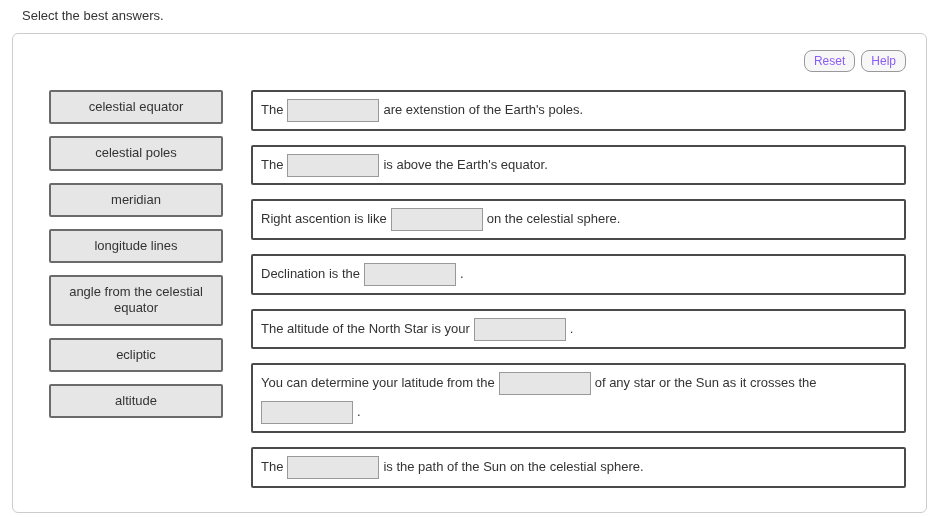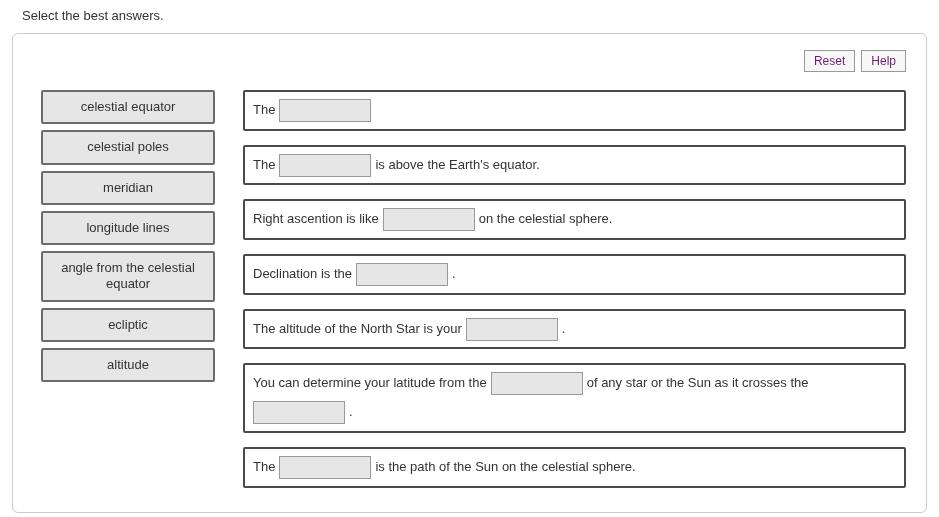--- a/index.html
+++ b/index.html
@@ -29,38 +29,38 @@
     }
     .top-buttons {
       display: flex;
       justify-content: flex-end;
       gap: 6px;
       margin-bottom: 18px;
     }
     .btn {
       background: #f7f7f7;
       border: 1px solid #999;
-      border-radius: 0;
+      border-radius: 8px;
       padding: 3px 9px;
       font-size: 12px;
       cursor: pointer;
-      color: #701a75;
+      color: #8b5cf6;
     }
     .work-area {
       display: flex;
       gap: 28px;
       align-items: flex-start;
     }
     .terms-col {
       display: flex;
       flex-direction: column;
-      gap: 6px;
+      gap: 12px;
       width: 174px;
       flex-shrink: 0;
-      margin-left: 8px;
+      margin-left: 16px;
     }
     .term {
       border: 2px solid #6b6b6b;
       background: #e6e6e6;
       text-align: center;
       padding: 7px 6px;
       font-size: 13px;
       cursor: move;
       line-height: 1.25;
       border-radius: 2px;
@@ -113,20 +113,21 @@
       <div class="term">angle from the celestial equator</div>
       <div class="term">ecliptic</div>
       <div class="term">altitude</div>
     </div>
 
     <div class="sentences-col">
 
       <div class="sentence">
         <span>The</span>
         <span class="blank"></span>
+        <span>are extenstion of the Earth's poles.</span>
       </div>
 
       <div class="sentence">
         <span>The</span>
         <span class="blank"></span>
         <span>is above the Earth's equator.</span>
       </div>
 
       <div class="sentence">
         <span>Right ascention is like</span>

